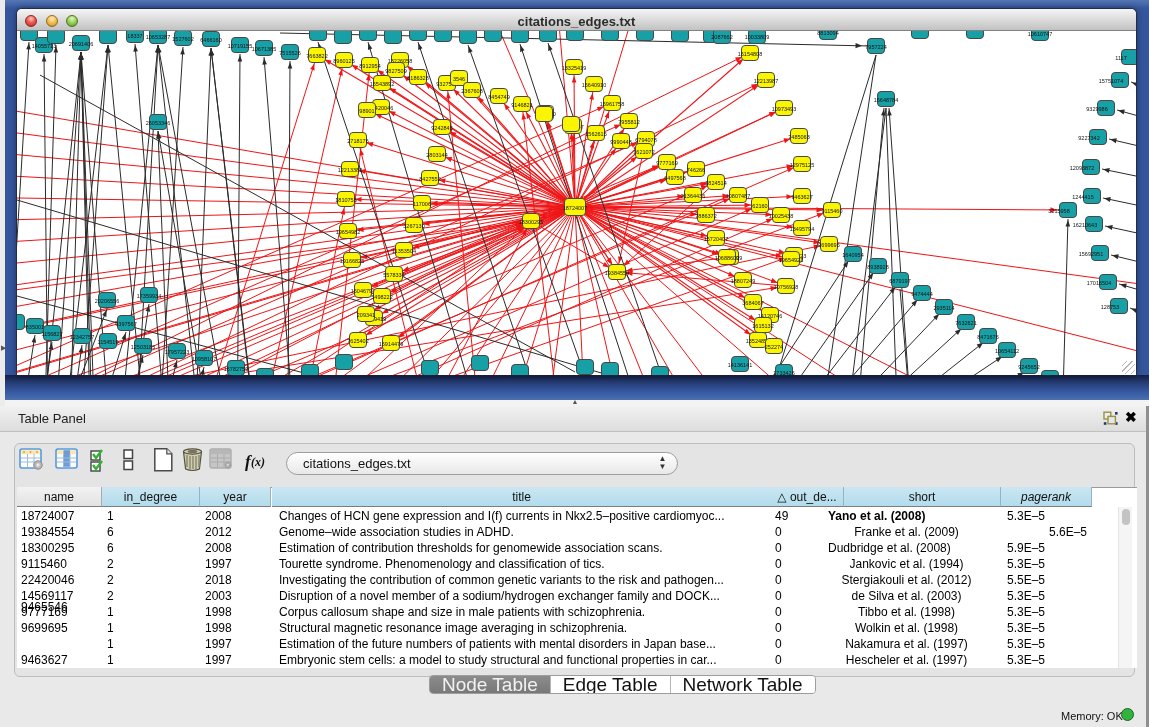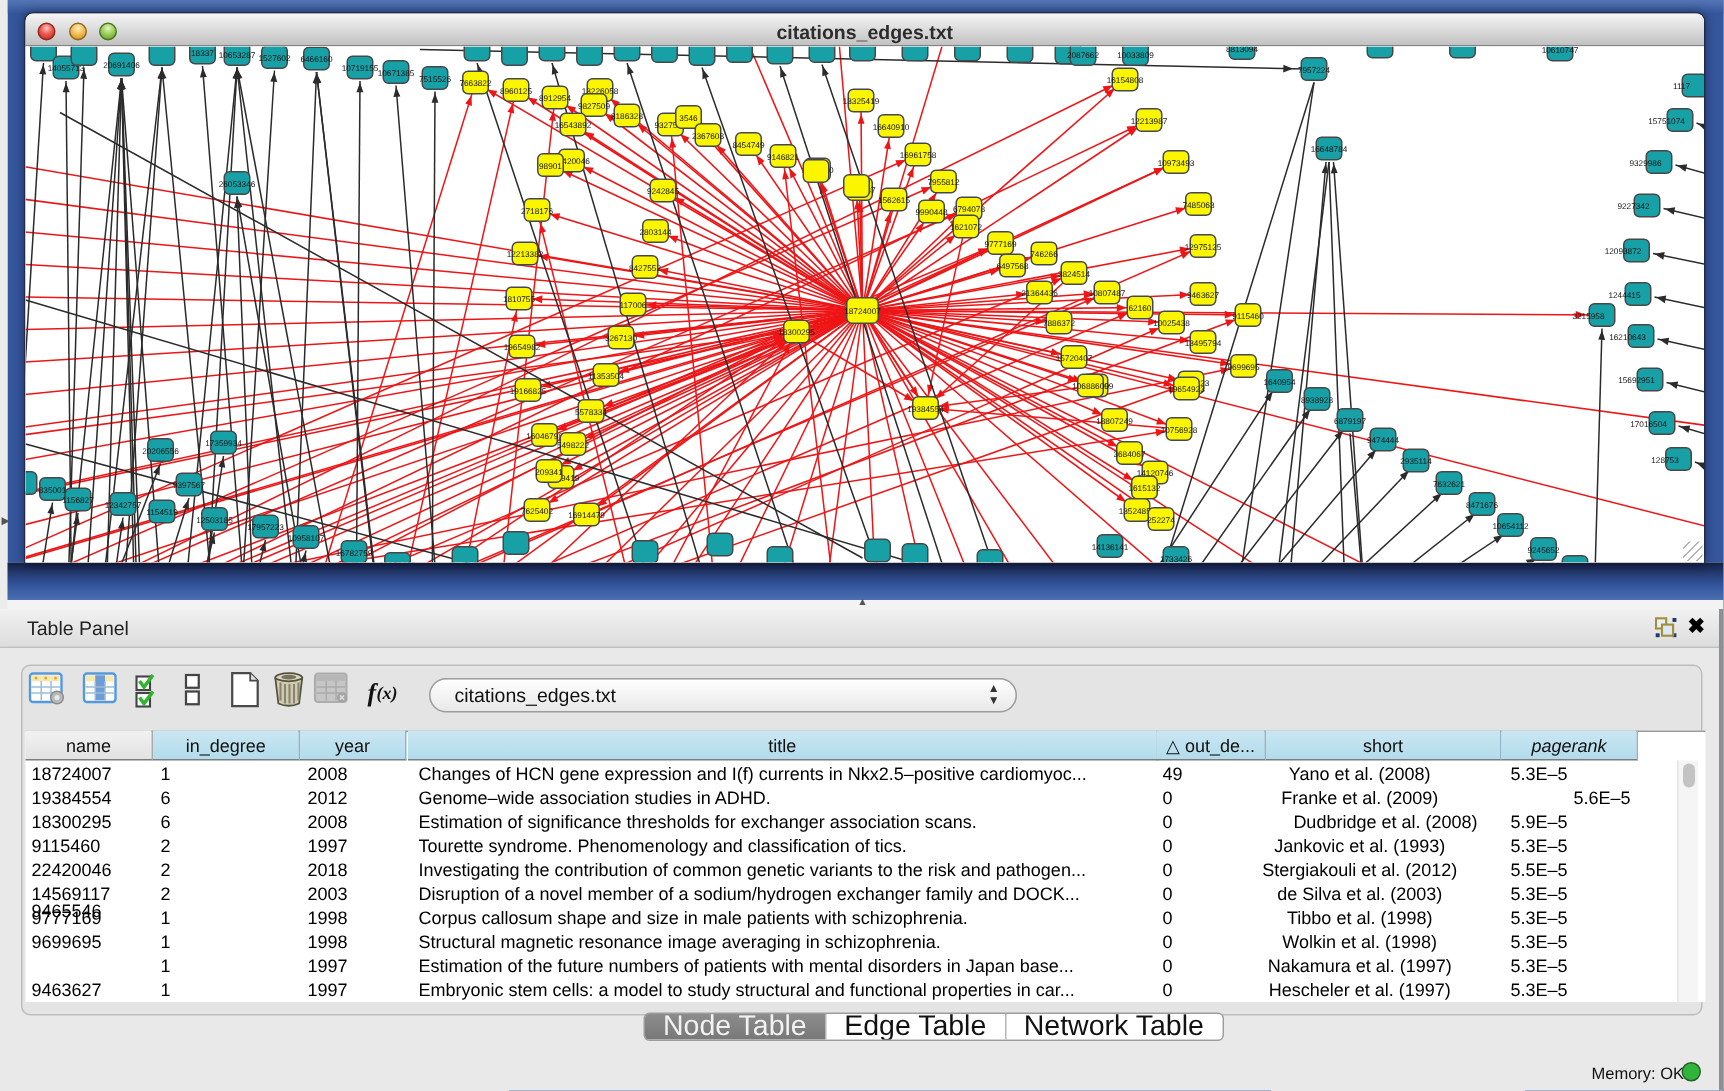--- a/index.html
+++ b/index.html
@@ -864,42 +864,42 @@
   <div class="hd" style="left:200px;width:71px;">year</div>
   <div class="hd" style="left:272px;width:500px;">title</div>
   <div class="hd" style="left:771px;width:73px;">△ out_de...</div>
   <div class="hd" style="left:844px;width:157px;">short</div>
   <div class="hd" style="left:1001px;width:91px;font-style:italic;">pagerank</div>
   <div class="cell" style="left:21px;top:509px;width:78px;">18724007</div>
   <div class="cell" style="left:107px;top:509px;width:60px;">1</div>
   <div class="cell" style="left:205px;top:509px;width:60px;">2008</div>
   <div class="cell" style="left:279px;top:509px;width:488px;">Changes of HCN gene expression and I(f) currents in Nkx2.5–positive cardiomyoc...</div>
   <div class="cell" style="left:775px;top:509px;width:65px;">49</div>
-  <div class="cell" style="left:828px;top:509px;width:157px;text-align:center;">Yano et al. (2008)</div>
+  <div class="cell" style="left:828px;top:509px;width:157px;font-weight:bold;">Yano et al. (2008)</div>
   <div class="cell" style="left:1007px;top:509px;width:80px;">5.3E–5</div>
   <div class="cell" style="left:21px;top:525px;width:78px;">19384554</div>
   <div class="cell" style="left:107px;top:525px;width:60px;">6</div>
   <div class="cell" style="left:205px;top:525px;width:60px;">2012</div>
   <div class="cell" style="left:279px;top:525px;width:488px;">Genome–wide association studies in ADHD.</div>
   <div class="cell" style="left:775px;top:525px;width:65px;">0</div>
   <div class="cell" style="left:828px;top:525px;width:157px;text-align:center;">Franke et al. (2009)</div>
   <div class="cell" style="left:1007px;top:525px;width:80px;text-align:right;">5.6E–5</div>
   <div class="cell" style="left:21px;top:541px;width:78px;">18300295</div>
   <div class="cell" style="left:107px;top:541px;width:60px;">6</div>
   <div class="cell" style="left:205px;top:541px;width:60px;">2008</div>
-  <div class="cell" style="left:279px;top:541px;width:488px;">Estimation of significance thresholds for exchanger association scans.</div>
+  <div class="cell" style="left:279px;top:541px;width:488px;">Estimation of contribution thresholds for genomewide association scans.</div>
   <div class="cell" style="left:775px;top:541px;width:65px;">0</div>
-  <div class="cell" style="left:828px;top:541px;width:157px;text-align:right;">Dudbridge et al. (2008)</div>
+  <div class="cell" style="left:828px;top:541px;width:157px;text-align:left;">Dudbridge et al. (2008)</div>
   <div class="cell" style="left:1007px;top:541px;width:80px;">5.9E–5</div>
   <div class="cell" style="left:21px;top:557px;width:78px;">9115460</div>
   <div class="cell" style="left:107px;top:557px;width:60px;">2</div>
   <div class="cell" style="left:205px;top:557px;width:60px;">1997</div>
   <div class="cell" style="left:279px;top:557px;width:488px;">Tourette syndrome. Phenomenology and classification of tics.</div>
   <div class="cell" style="left:775px;top:557px;width:65px;">0</div>
-  <div class="cell" style="left:828px;top:557px;width:157px;text-align:center;">Jankovic et al. (1993)</div>
+  <div class="cell" style="left:828px;top:557px;width:157px;text-align:center;">Jankovic et al. (1994)</div>
   <div class="cell" style="left:1007px;top:557px;width:80px;">5.3E–5</div>
   <div class="cell" style="left:21px;top:573px;width:78px;">22420046</div>
   <div class="cell" style="left:107px;top:573px;width:60px;">2</div>
   <div class="cell" style="left:205px;top:573px;width:60px;">2018</div>
   <div class="cell" style="left:279px;top:573px;width:488px;">Investigating the contribution of common genetic variants to the risk and pathogen...</div>
   <div class="cell" style="left:775px;top:573px;width:65px;">0</div>
   <div class="cell" style="left:828px;top:573px;width:157px;text-align:center;">Stergiakouli et al. (2012)</div>
   <div class="cell" style="left:1007px;top:573px;width:80px;">5.5E–5</div>
   <div class="cell" style="left:21px;top:589px;width:78px;">14569117</div>
   <div class="cell" style="left:107px;top:589px;width:60px;">2</div>

